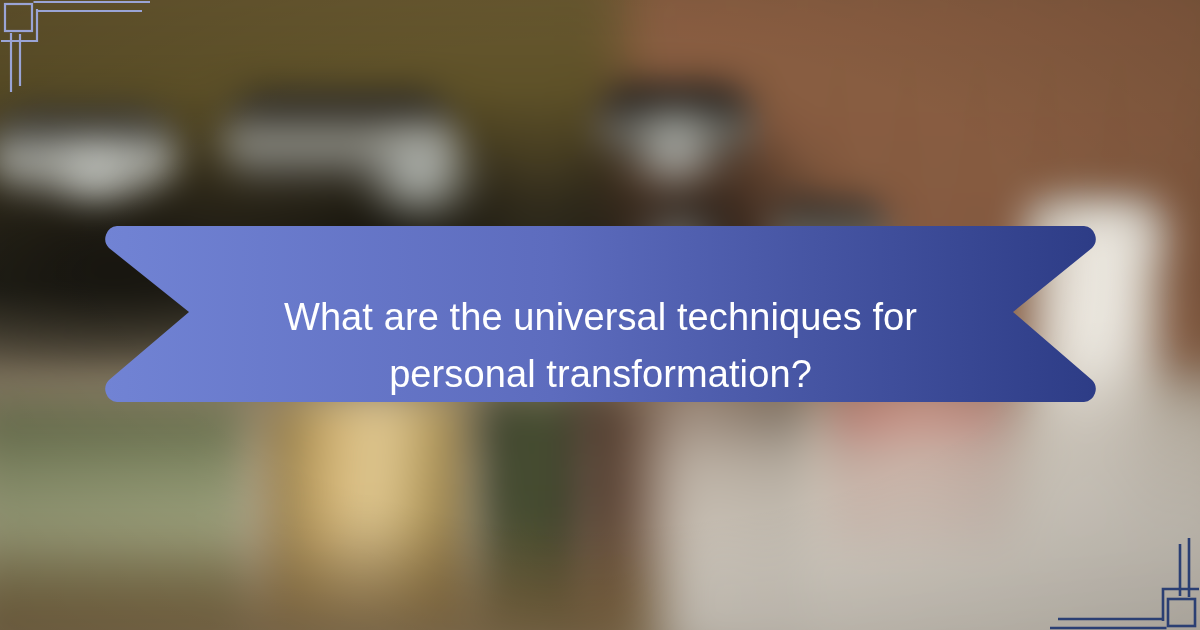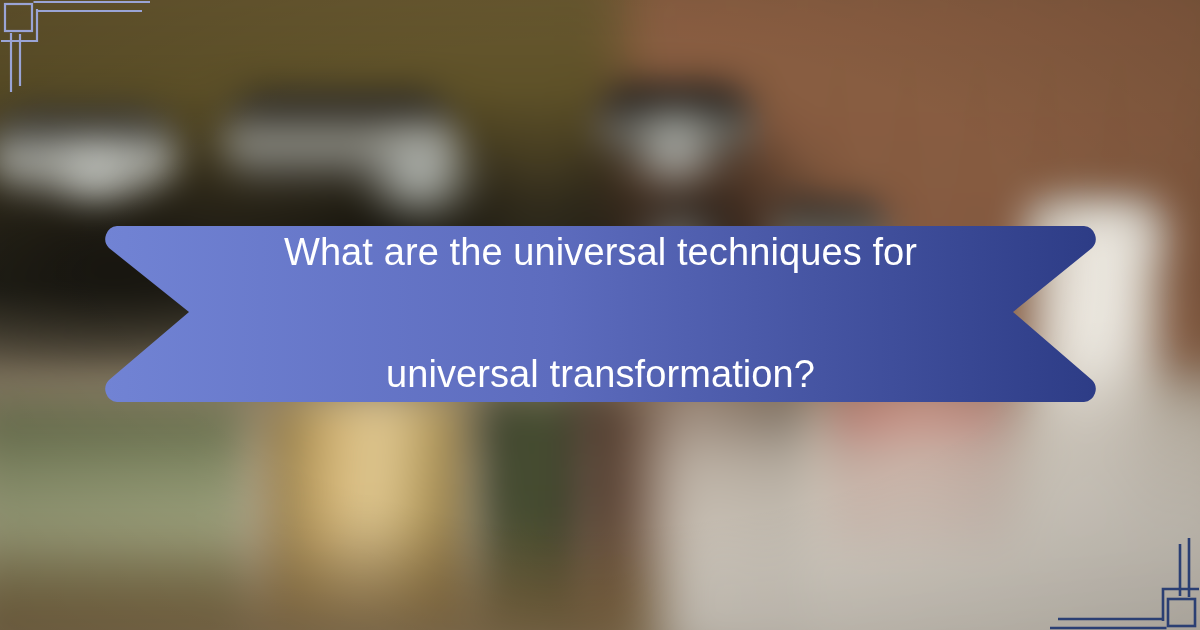--- a/index.html
+++ b/index.html
@@ -170,21 +170,21 @@
     height: 180px;
   }
   .ribbon-svg { position: absolute; inset: 0; width: 100%; height: 100%; }
 
   .ribbon-text {
     position: absolute;
     inset: 0;
     display: flex;
     flex-direction: column;
     align-items: center;
-    justify-content: space-between;
+    justify-content: flex-end;
     text-align: center;
     color: #ffffff;
     font-size: 38px;
     line-height: 1.52;
     font-weight: 400;
     letter-spacing: 0.1px;
     padding: 0 120px;
     box-sizing: border-box;
     text-rendering: optimizeLegibility;
   }
@@ -270,17 +270,17 @@
         L 14 178
         A 13 13 0 0 1 6 156
         L 86 88
         L 6 24
         A 13 13 0 0 1 14 2
         Z" fill="url(#ribbonGrad)"></path>
     </svg>
 
     <div class="ribbon-text">
       <span class="ribbon-line">What are the universal techniques for</span>
-      <span class="ribbon-line">universal transformation?</span>
+      <span class="ribbon-line">personal transformation?</span>
     </div>
   </div>
 
 </div>
 
 </body></html>

